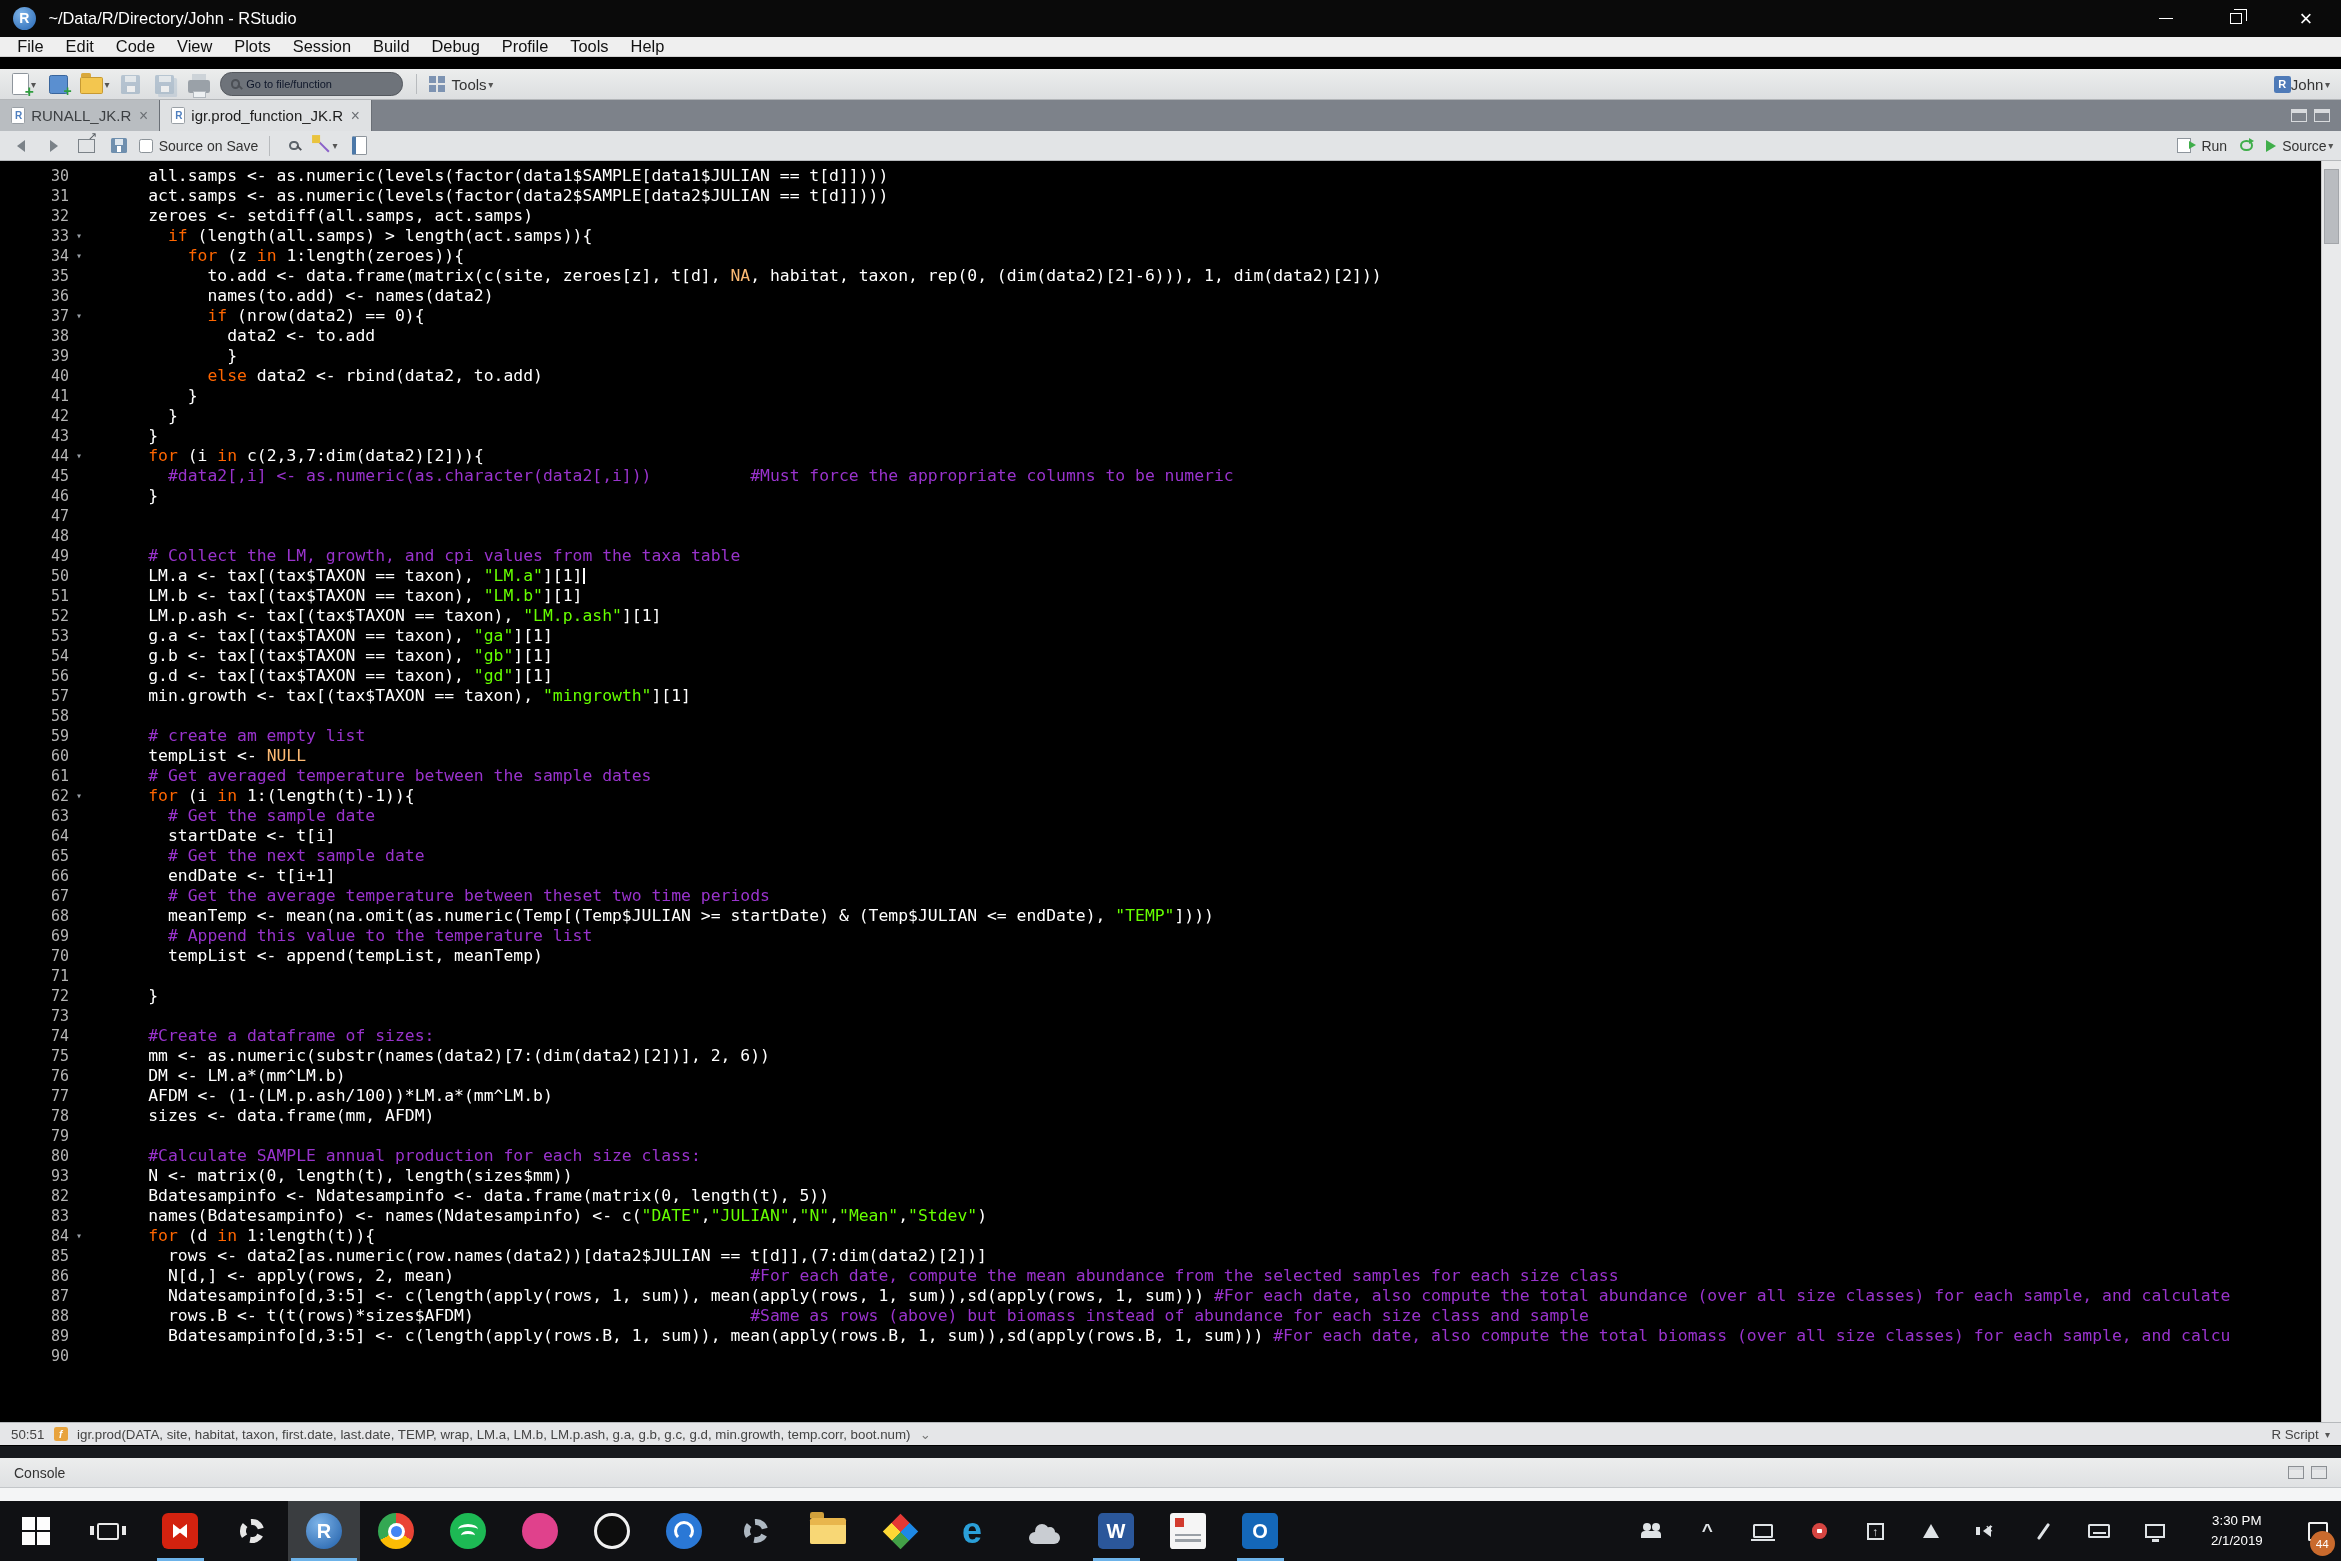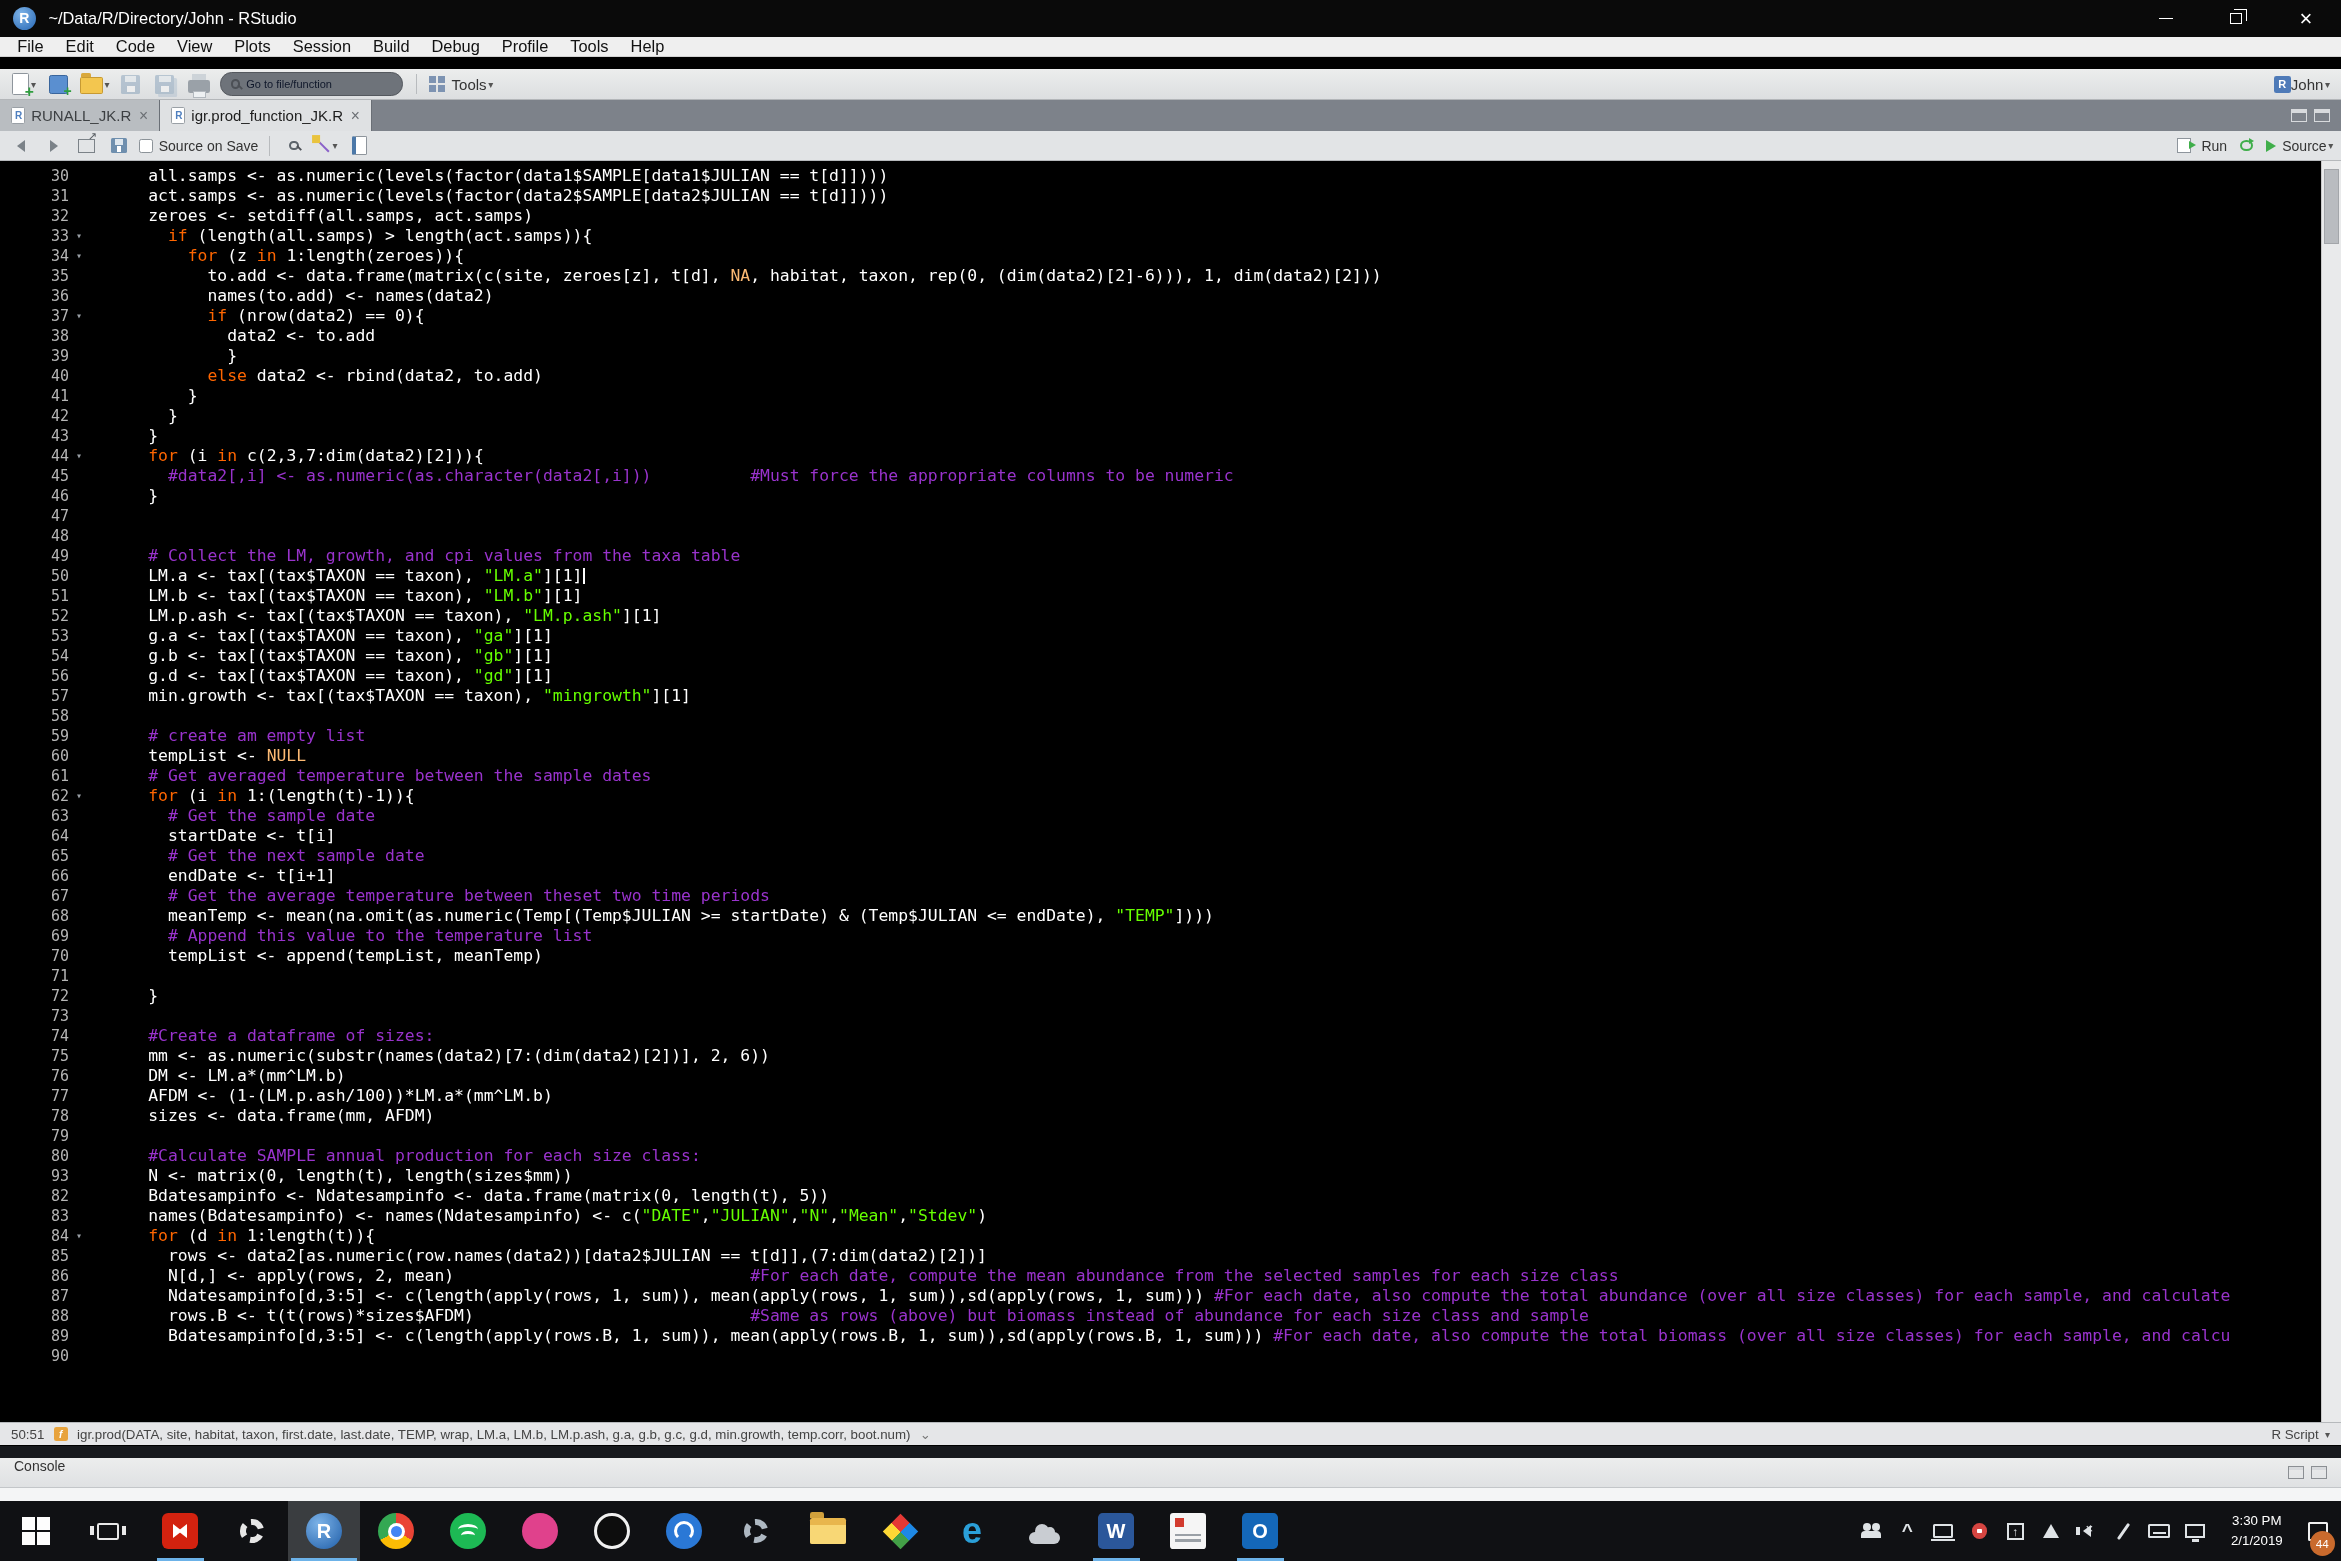--- a/index.html
+++ b/index.html
@@ -99,21 +99,21 @@
 
   
   .statusbar{top:1422px;height:23.4px;background:#e5e6e8;border-top:0.8px solid #b6b9bc;display:flex;align-items:center;padding:0 11px;gap:9.4px;font-size:13.3px;color:#444}
   .ctx-icon{width:14px;height:14px;background:#e8a33d;border-radius:2.3px;display:flex;align-items:center;justify-content:center;flex:none}
   .ctx-icon::before{content:"f";color:#fff;font-size:10px;font-style:italic;font-weight:bold}
   .sb-right{margin-left:auto;display:flex;align-items:center;gap:4.7px}
 
   .splitter{top:1446px;height:12.5px;background:#17191d}
 
   
-  .console-header{top:1458px;height:30px;background:linear-gradient(#eceded,#dfe1e3);border-bottom:0.8px solid #c3c6c9;display:flex;padding:0 14px;font-size:14px;color:#333}
+  .console-header{top:1458px;height:30px;background:linear-gradient(#eceded,#dfe1e3);border-bottom:0.8px solid #c3c6c9;display:flex;align-items:center;padding:0 14px;font-size:14px;color:#333}
   .console-body{top:1488px;height:13.3px;background:#f4f5f6}
 
   
   .taskbar{top:1501px;height:60px;background:#101114;display:flex;align-items:stretch;color:#eee}
   .tb-cell{width:72px;display:flex;align-items:center;justify-content:center;position:relative}
   .tb-cell.open::after{content:"";position:absolute;bottom:0;left:12.5px;right:12.5px;height:3.1px;background:#6cb2e8}
   .tb-cell.active{background:#3a3d40}
   .tb-cell.active::after{content:"";position:absolute;bottom:0;left:3.1px;right:3.1px;height:3.1px;background:#6cb2e8}
   .ic-start{display:grid;grid-template-columns:12.5px 12.5px;gap:2.3px}
   .ic-start i{width:12.5px;height:12.5px;background:#fdfdfd}
@@ -148,21 +148,21 @@
   .ic-cloud::before{content:"";position:absolute;left:6.2px;top:-7.8px;width:14px;height:14px;background:#c9cdd2;border-radius:50%}
   .ic-cloud::after{content:"";position:absolute;right:4.7px;top:-4.7px;width:10px;height:10px;background:#c9cdd2;border-radius:50%}
   .ic-word{background:#2b579a;border-radius:4.7px}
   .ic-word::before{content:"W";color:#fff;font-size:20px;font-weight:bold}
   .ic-doc{background:#f5f5f5;border-radius:3.1px}
   .ic-doc::before{content:"";position:absolute;top:4.7px;left:4.7px;width:9.4px;height:9.4px;background:#d23b2e}
   .ic-doc::after{content:"";position:absolute;bottom:7px;left:4.7px;right:4.7px;height:7.8px;background:repeating-linear-gradient(#9aa0a6 0 2.3px,transparent 2.3px 5.5px)}
   .ic-outlook{background:#1467b8;border-radius:4.7px}
   .ic-outlook::before{content:"O";color:#fff;font-size:20px;font-weight:bold}
 
-  .tray{margin-left:auto;display:flex;align-items:center;gap:0;padding-right:4.7px}
+  .tray{margin-left:auto;display:flex;align-items:center;gap:20px;padding-right:4.7px}
   .tr{width:36px;height:60px;display:flex;align-items:center;justify-content:center;position:relative}
   .tr-people{width:20px;height:7px;background:#dfe3e6;border-radius:3.9px 3.9px 0 0;position:relative;margin-top:7.8px}
   .tr-people::before,.tr-people::after{content:"";position:absolute;top:-8.6px;width:7.8px;height:7.8px;border-radius:50%;background:#dfe3e6}
   .tr-people::before{left:1.6px}.tr-people::after{left:11px}
   .tr-chev::before{content:"^";color:#dfe3e6;font-size:19px;font-weight:bold}
   .tr-laptop{width:20px;height:13.3px;border:2.3px solid #dfe3e6;border-radius:1.6px;position:relative}
   .tr-laptop::after{content:"";position:absolute;bottom:-5.5px;left:-3.9px;right:-3.9px;height:2.3px;background:#dfe3e6}
   .tr-red{width:15.6px;height:15.6px;background:#d64541;border-radius:50%;position:relative}
   .tr-red::before{content:"";position:absolute;inset:5.5px;background:#fff;border-radius:0.8px}
   .tr-up{width:17px;height:17px;border:2.3px solid #dfe3e6;display:flex;align-items:center;justify-content:center}

